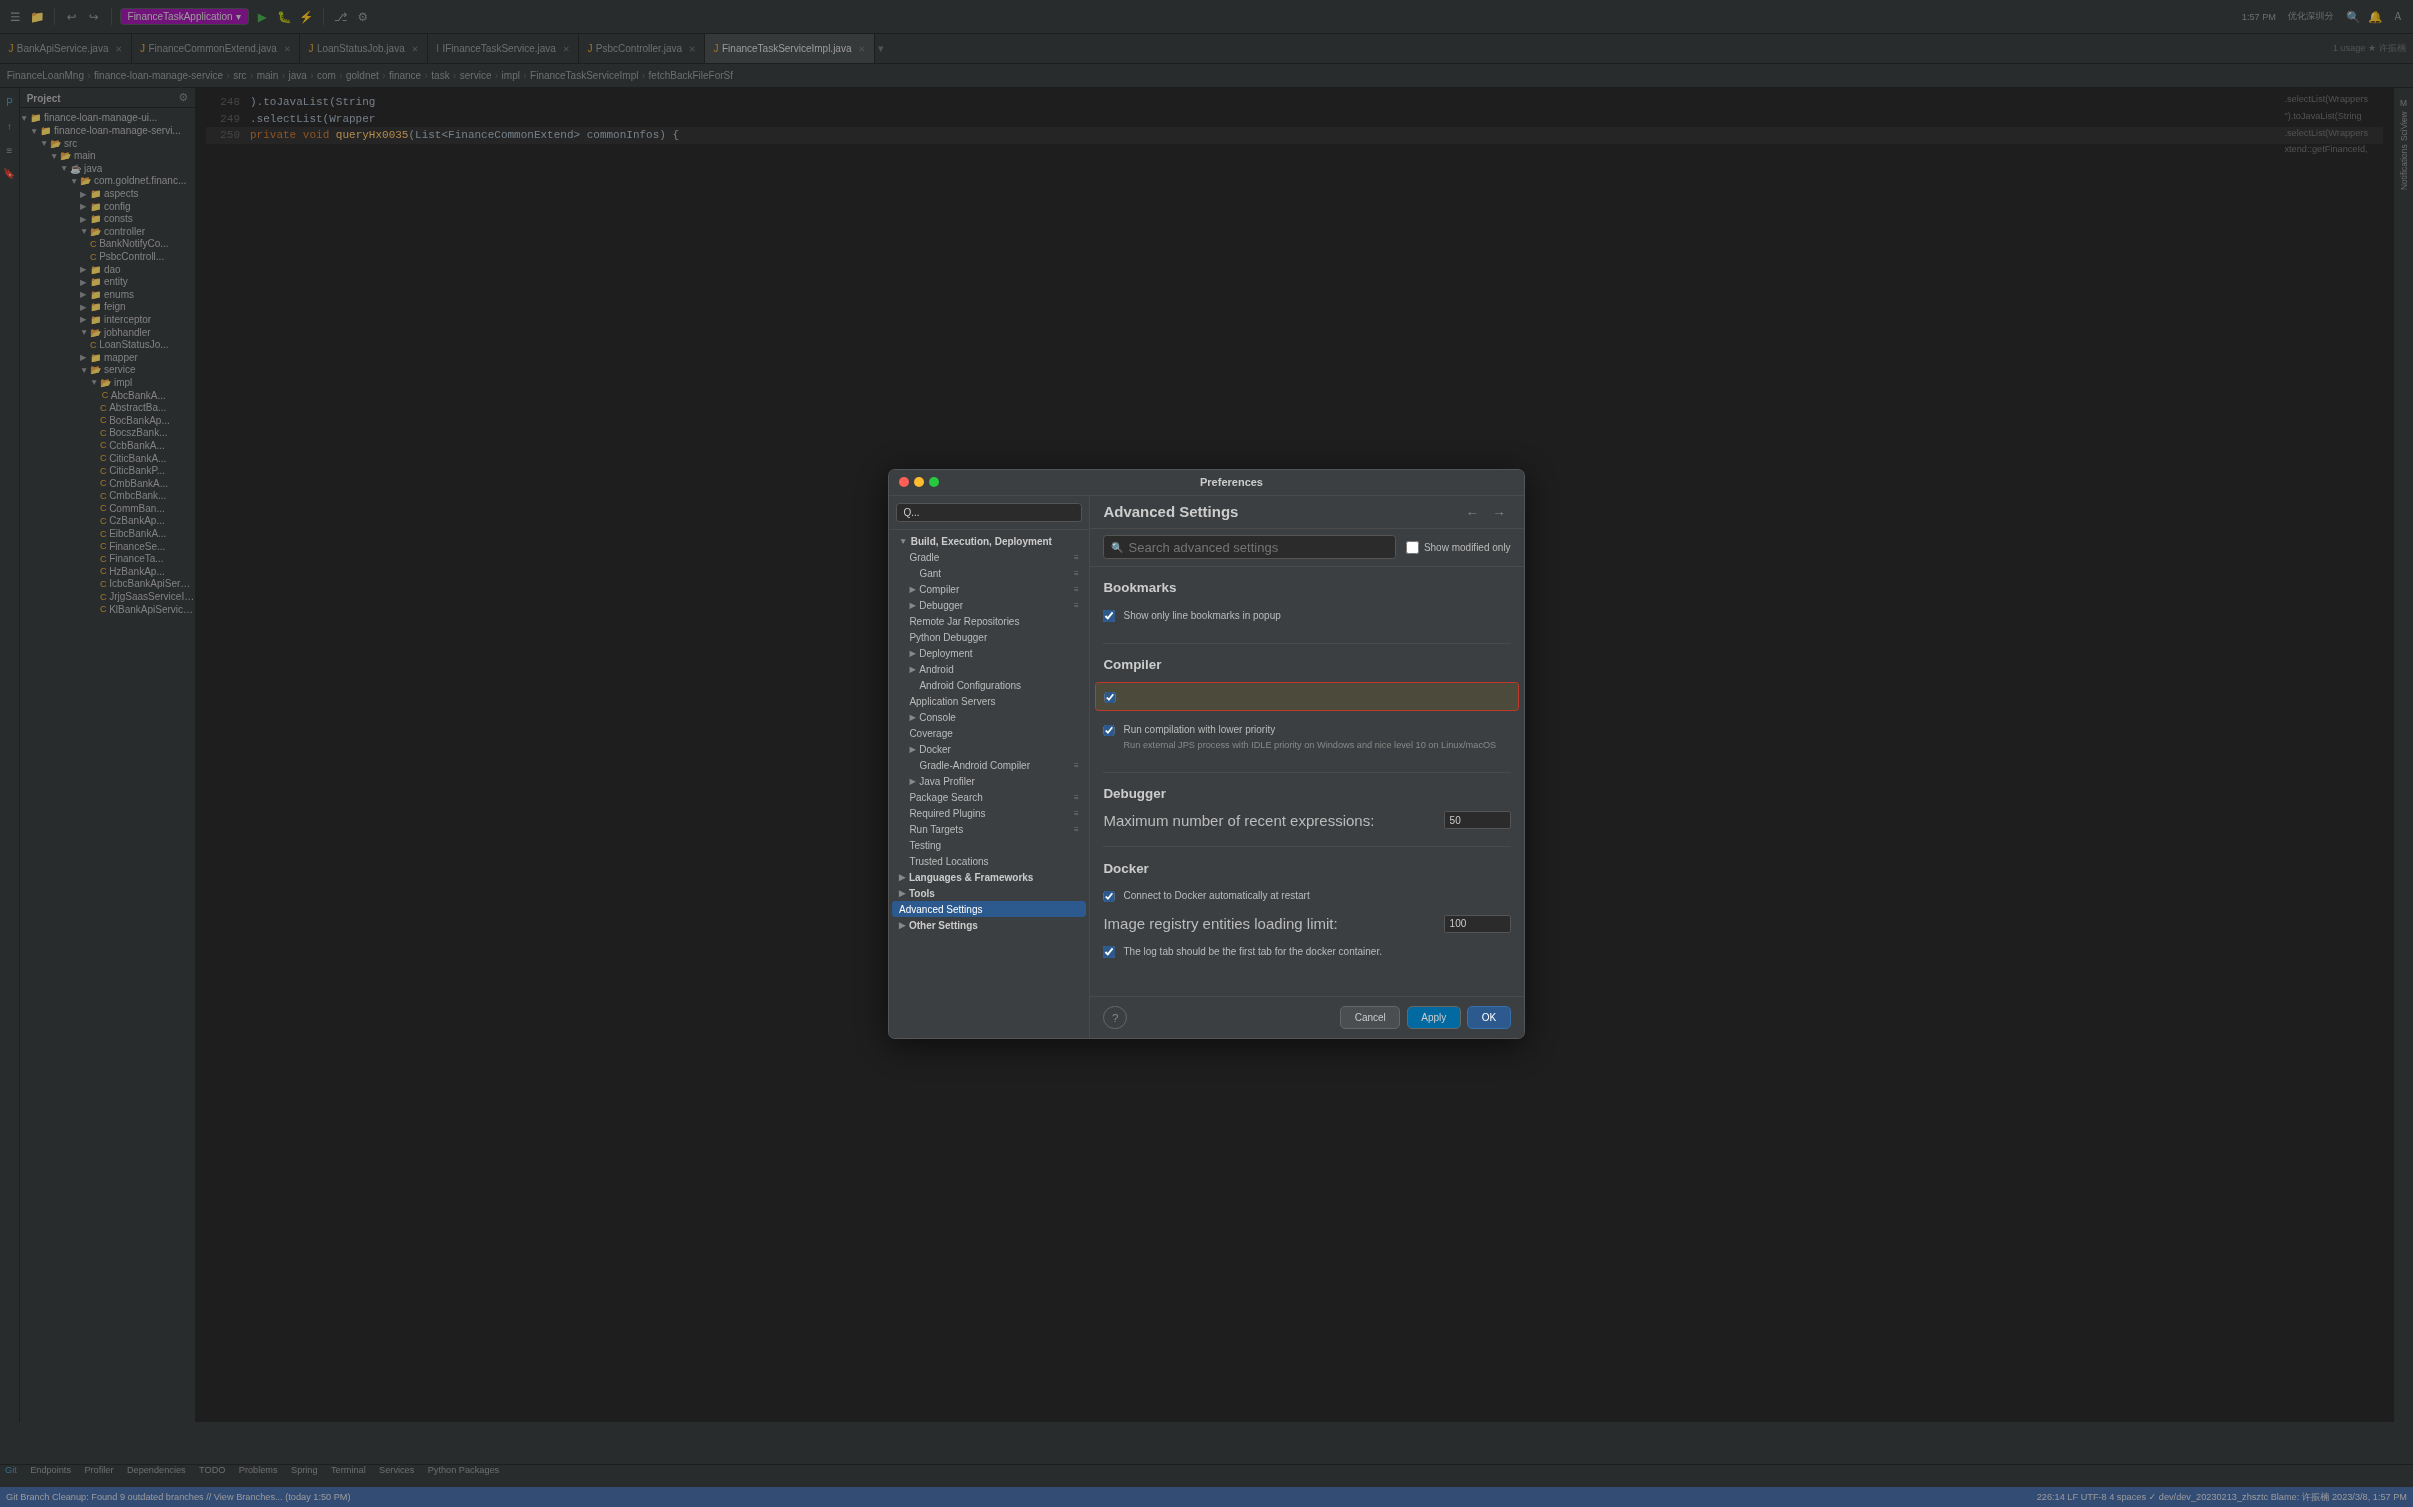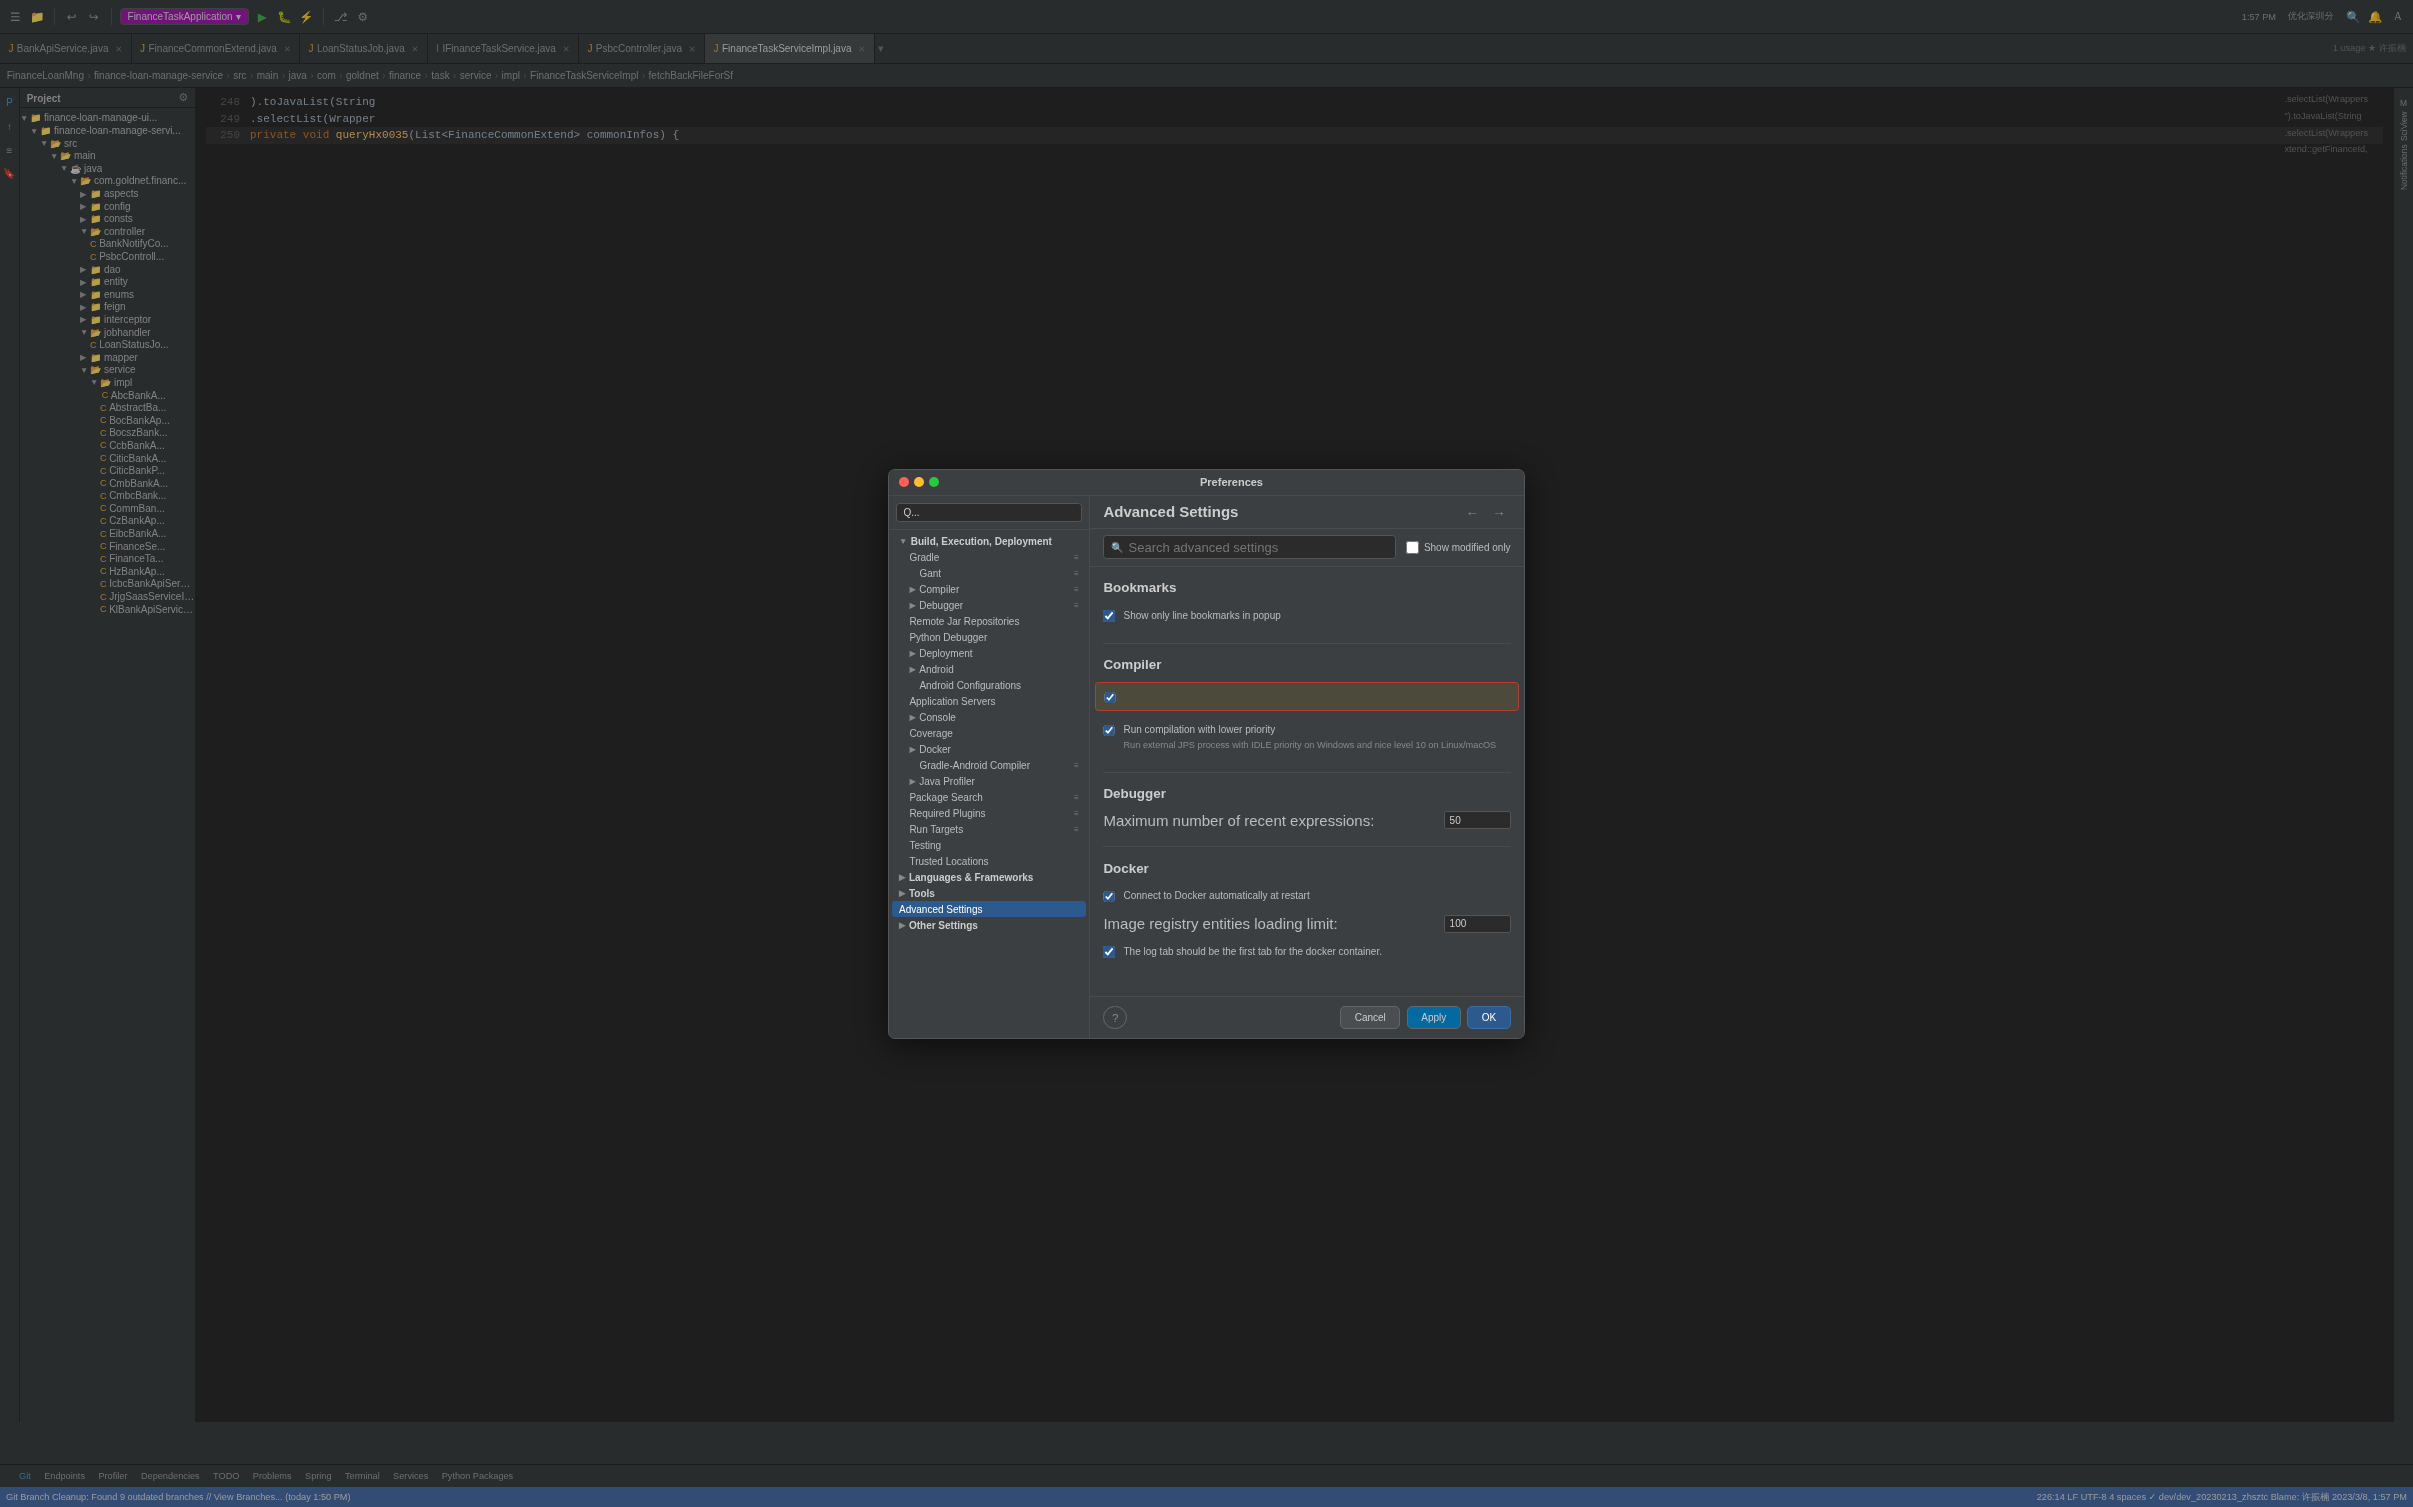--- a/index.html
+++ b/index.html
@@ -50,21 +50,21 @@
     .code-line { display: flex; }
     .line-num { color: #606366; width: 34px; text-align: right; margin-right: 10px; flex-shrink: 0; user-select: none; }
     .code-text { color: #a9b7c6; }
     .code-keyword { color: #cc7832; }
     .code-method { color: #ffc66d; }
 
     
     .right-sidebar { width: 20px; background: #3c3f41; border-left: 0.8px solid #2b2b2b; display: flex; flex-direction: column; align-items: center; padding-top: 6.7px; gap: 6.7px; flex-shrink: 0; }
 
     
-    .bottom-bar { height: 23.5px; background: #3c3f41; border-top: 0.8px solid #2b2b2b; display: flex; align-items: center; padding: 0 19px; font-size: 9.2px; color: #9c9e9f; gap: 13.4px; flex-shrink: 0; margin-top: 42px; }
+    .bottom-bar { height: 23.5px; background: #3c3f41; border-top: 0.8px solid #2b2b2b; display: flex; align-items: flex-start; padding: 0 5px; font-size: 9.2px; color: #9c9e9f; gap: 13.4px; flex-shrink: 0; margin-top: 42px; }
 
     
     .status-bar { height: 20px; background: #4a6da7; display: flex; align-items: center; padding: 0 6px; font-size: 9.2px; color: #ddd; gap: 10px; flex-shrink: 0; }
 
     
     .modal-overlay { position: fixed; top: 0; left: 0; right: 0; bottom: 0; background: rgba(0,0,0,0.3); display: flex; align-items: center; justify-content: center; z-index: 100; }
 
     
     .preferences-dialog { background: #3c3f41; border: 0.8px solid #555; border-radius: 6.7px; width: 637px; height: 570px; display: flex; flex-direction: column; box-shadow: 0 6.7px 34px rgba(0,0,0,0.6); overflow: hidden; }
 

